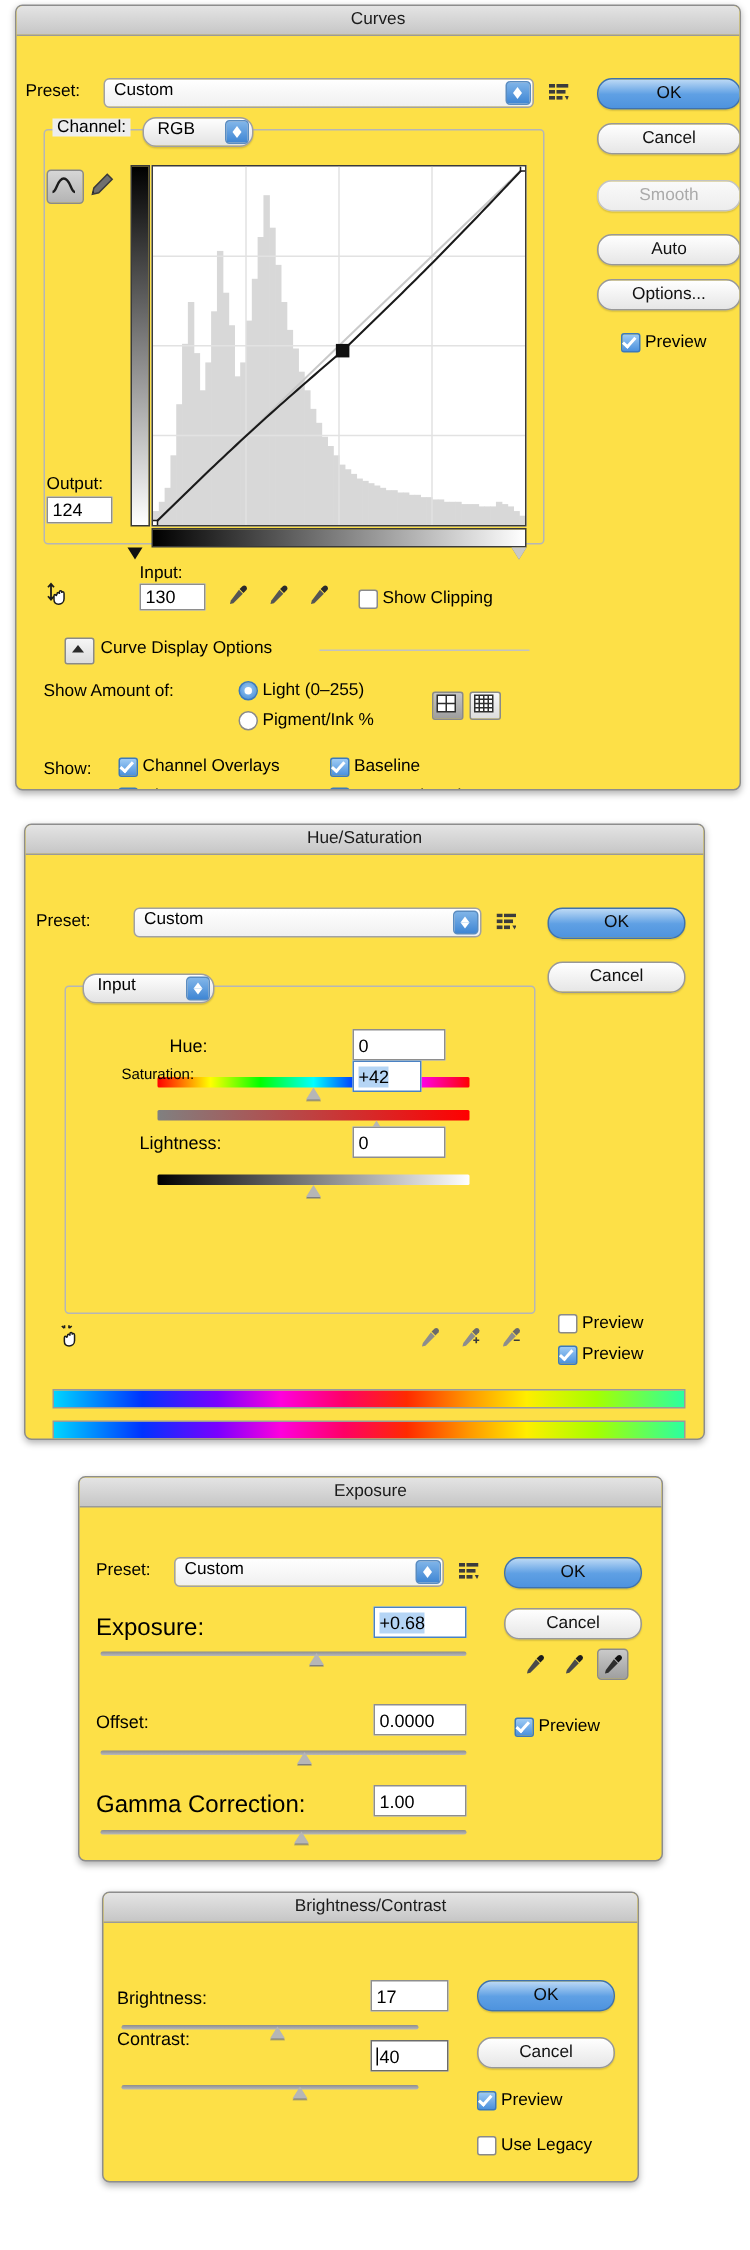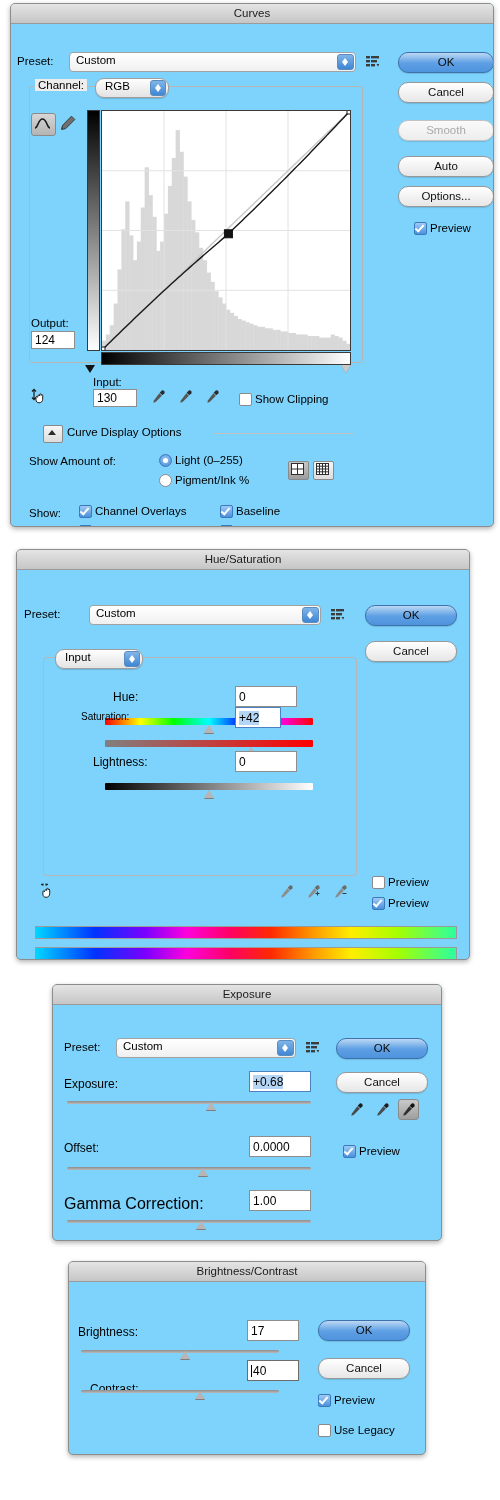--- a/index.html
+++ b/index.html
@@ -1,21 +1,21 @@
 <!DOCTYPE html>
 <html><head>
 <meta charset="utf-8">
 <style>
   html,body{margin:0;padding:0;background:#ffffff;}
   body{width:500px;height:1500px;position:relative;
        font-family:"Liberation Sans","DejaVu Sans",sans-serif;
        font-size:11px;color:#000;-webkit-font-smoothing:antialiased;}
 
   
-  .dialog{position:absolute;background:#7dd3fc;
+  .dialog{position:absolute;background:#fde047;
           border:1px solid #8d8d8d;border-radius:5px;
           box-shadow:0 2px 5px rgba(0,0,0,.30);overflow:hidden;}
   .titlebar{height:19px;line-height:19px;text-align:center;
             font-size:11.5px;color:#1b1b1b;
             background:linear-gradient(#e4e4e4,#c6c6c6);
             border-bottom:1px solid #9a9a9a;}
   .body{position:relative;}
 
   
   .lbl{font-size:11.5px;color:#000;white-space:nowrap;}
@@ -491,21 +491,21 @@
       </svg>
     </span>
 
     <div class="btn primary" style="position:absolute;left:283px;top:33px;width:90px;">
       <span>OK</span>
     </div>
     <div class="btn" style="position:absolute;left:283px;top:67px;width:90px;">
       <span>Cancel</span>
     </div>
 
-    <span class="lbl" style="position:absolute;left:11px;top:72px;font-size:12px;">Exposure:</span>
+    <span class="lbl" style="position:absolute;left:11px;top:72px;font-size:16px;">Exposure:</span>
     <div class="field sel" style="left:196px;top:66px;width:62px;height:21px;line-height:20px;border-color:#4a82c4;">
       <span class="hl">+0.68</span>
     </div>
     <div class="slider" style="left:14px;top:94px;width:244px;">
       <div class="track"></div>
       <div class="thumb" style="left:139px;"></div>
     </div>
 
     <span class="dropper" style="left:296px;top:97px;">
       <svg width="15" height="15" viewBox="0 0 15 15">
@@ -559,21 +559,21 @@
   <div class="body">
     <span class="lbl" style="position:absolute;left:9px;top:43px;font-size:12px;">Brightness:</span>
     <div class="field" style="left:178px;top:38px;width:52px;height:21px;line-height:20px;">
       <span>17</span>
     </div>
     <div class="slider" style="left:12px;top:66px;width:198px;">
       <div class="track"></div>
       <div class="thumb" style="left:99px;"></div>
     </div>
 
-    <span class="lbl" style="position:absolute;left:9px;top:100px;font-size:12px;margin-left:12px;">Contrast:</span>
+    <span class="lbl" style="position:absolute;left:9px;top:70px;font-size:12px;">Contrast:</span>
     <div class="field" style="left:178px;top:78px;width:52px;height:21px;line-height:20px;border-color:#6c6c6c;">
       <span class="caret"></span><span>40</span>
     </div>
     <div class="slider" style="left:12px;top:106px;width:198px;">
       <div class="track"></div>
       <div class="thumb" style="left:114px;"></div>
     </div>
 
     <div class="btn primary" style="position:absolute;left:249px;top:38px;width:90px;">
       <span>OK</span>

